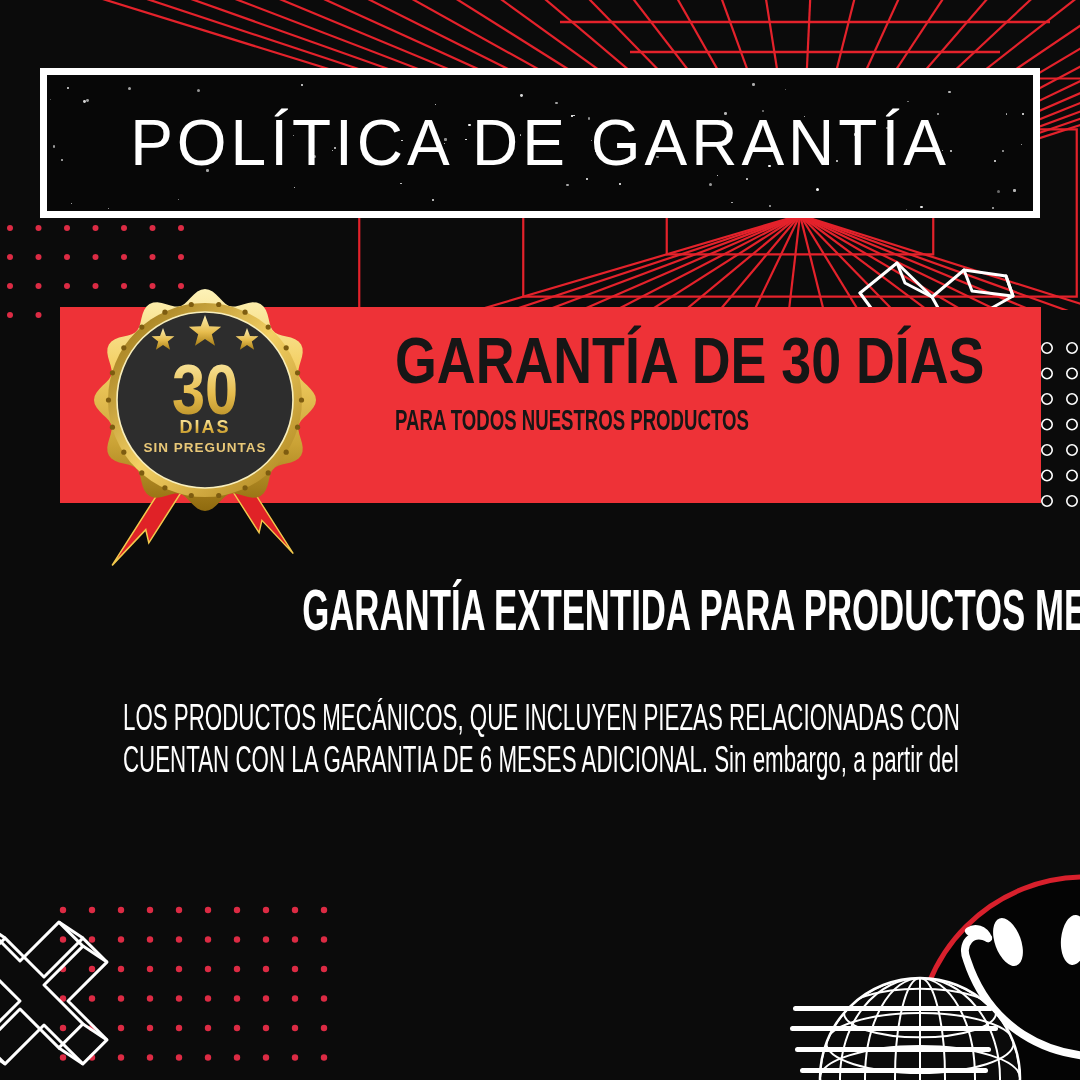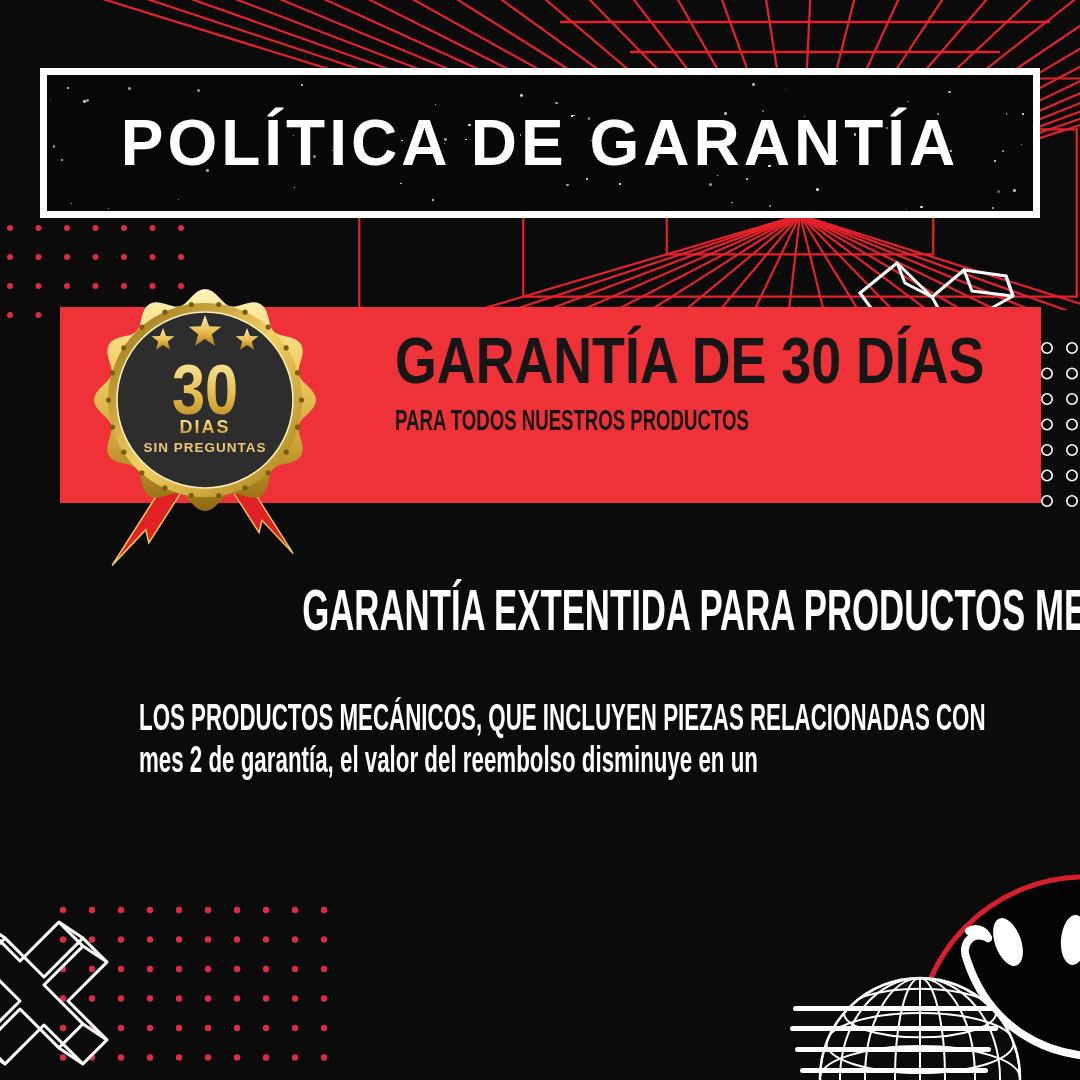--- a/index.html
+++ b/index.html
@@ -12,21 +12,21 @@
 
   .cond{display:inline-block;white-space:nowrap;transform-origin:0 50%;}
 
   #title-box{
     position:absolute;left:40px;top:68px;width:1000px;height:150px;
     box-sizing:border-box;border:7px solid #ffffff;background:#070707;
     display:flex;align-items:center;justify-content:center;z-index:3;overflow:hidden;
   }
   #title-box .star{position:absolute;background:#fff;border-radius:50%;}
   #main-title{
-    position:relative;color:#ffffff;font-weight:bold;font-size:64px;
+    position:relative;color:#ffffff;font-weight:normal;font-size:64px;
     letter-spacing:4px;z-index:2;
   }
 
   #promo-banner{
     position:absolute;left:60px;top:307px;width:981px;height:196px;
     background:var(--accent-red,#ee3237);z-index:2;
   }
   #banner-text{position:absolute;left:335px;top:22px;color:#161616;}
   #banner-heading{font-size:64px;font-weight:bold;line-height:64px;}
   #banner-heading .cond{transform:scaleX(.84);}
@@ -36,21 +36,21 @@
   #badge{position:absolute;left:90px;top:285px;width:230px;height:290px;z-index:4;}
 
   #section-heading{
     position:absolute;left:0;top:577px;width:1080px;text-align:center;
     color:#ffffff;font-weight:bold;font-size:57px;z-index:2;
   }
   #section-heading .cond{transform:scaleX(.61);transform-origin:50% 50%;}
 
   #body-paragraph{
     position:absolute;left:123px;top:697px;width:940px;z-index:2;
-    color:#ffffff;font-weight:bold;font-size:36px;line-height:42px;margin-left:16px;
+    color:#ffffff;font-weight:normal;font-size:36px;line-height:42px;
   }
   #body-paragraph .cond{transform:scaleX(.62);}
 </style>
 </head>
 <body style="--accent-red: #ee3237;">
 
 <svg id="bg" width="1080" height="1080" viewBox="0 0 1080 1080">
   <defs>
     <clipPath id="tunnelClip">
         <rect x="0" y="0" width="1080" height="310"></rect>
@@ -436,14 +436,14 @@
   <text x="0" y="33" text-anchor="middle" font-size="18" font-weight="bold" letter-spacing="2" fill="url(#goldTxt)" font-family="Liberation Sans, sans-serif">DIAS</text>
   <text x="0" y="52" text-anchor="middle" font-size="13.5" font-weight="bold" letter-spacing="1" fill="#e9c878" font-family="Liberation Sans, sans-serif">SIN PREGUNTAS</text>
 </svg>
 
 <div id="section-heading">
   <span class="cond">GARANTÍA EXTENTIDA PARA PRODUCTOS MECÁNICOS</span>
 </div>
 
 <div id="body-paragraph">
   <div><span class="cond">LOS PRODUCTOS MECÁNICOS, QUE INCLUYEN PIEZAS RELACIONADAS CON</span></div>
-  <div><span class="cond">mes 2 de garantía, el valor del reembolso disminuye en un</span></div>
+  <div><span class="cond">CUENTAN CON LA GARANTIA DE 6 MESES ADICIONAL. Sin embargo, a partir del</span></div>
 </div>
 
 </body></html>

